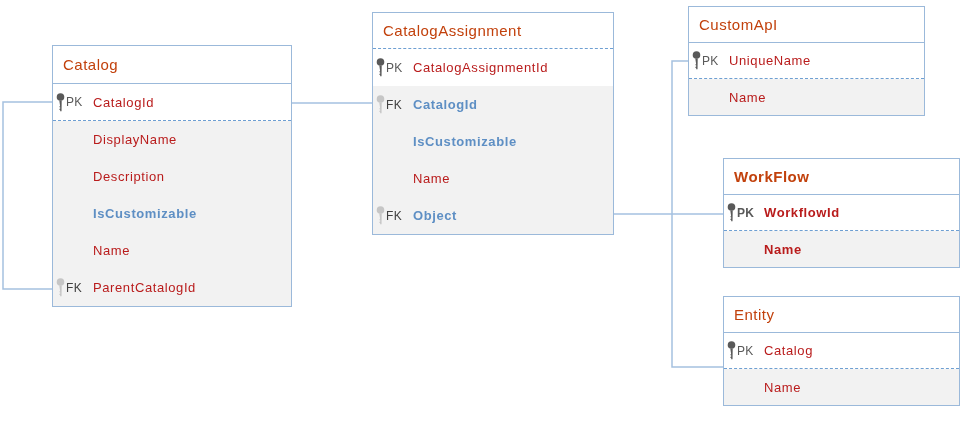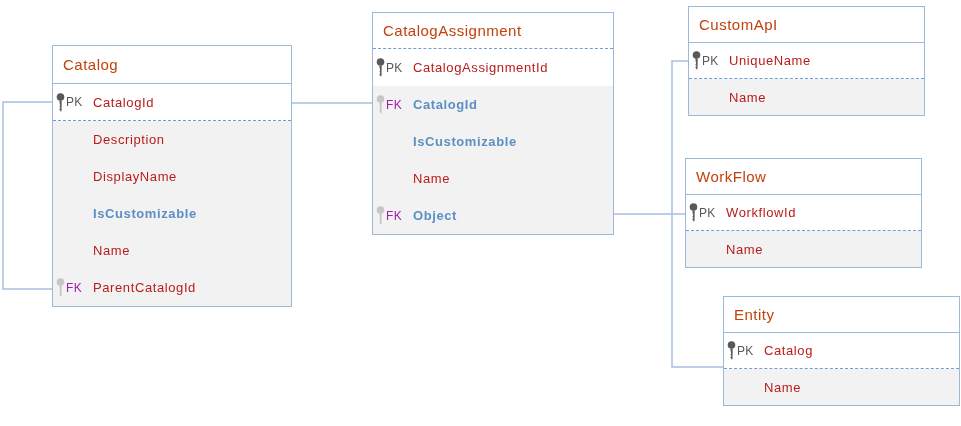--- a/index.html
+++ b/index.html
@@ -57,21 +57,21 @@
     display: flex;
     align-items: center;
     padding-left: 3px;
     box-sizing: border-box;
   }
   .key-svg { display: block; margin-right: 1px; }
   .key-svg.pk circle, .key-svg.pk path { fill: #595959; }
   .key-svg.fk circle, .key-svg.fk path { fill: #c6c6c6; }
   .key-label { font-size: 12px; letter-spacing: 0.3px; }
   .key-label.pk { color: #595959; }
-  .key-label.fk { color: #a21caf; }
+  .key-label.fk { color: #404040; }
   .field-name {
     font-size: 13px;
     letter-spacing: 0.6px;
     color: #b91c1c;
   }
   .field-name.bold {
     font-weight: bold;
     color: #5e8fc4;
   }
 </style>
@@ -96,25 +96,25 @@
               <path d="M3.6 8.6 L6.4 8.6 L6.2 21 L4.6 21 L4.6 19.6 L3.8 19.6 L3.8 18.2 L4.6 18.2 L4.6 16.6 L3.8 16.6 L3.8 15.2 L4.6 15.2 Z"></path>
             </svg>
             <span class="key-label pk">PK</span>
           </span>
           <span class="field-name">CatalogId</span>
         </div>
       </div>
       <div class="attr-section">
         <div class="row" style="height: 37px;">
           <span class="key-cell"></span>
+          <span class="field-name">DisplayName</span>
+        </div>
+        <div class="row" style="height: 37px;">
+          <span class="key-cell"></span>
           <span class="field-name">Description</span>
-        </div>
-        <div class="row" style="height: 37px;">
-          <span class="key-cell"></span>
-          <span class="field-name">DisplayName</span>
         </div>
         <div class="row" style="height: 37px;">
           <span class="key-cell"></span>
           <span class="field-name bold">IsCustomizable</span>
         </div>
         <div class="row" style="height: 37px;">
           <span class="key-cell"></span>
           <span class="field-name">Name</span>
         </div>
         <div class="row" style="height: 37px;">
@@ -188,21 +188,21 @@
           <span class="field-name">UniqueName</span>
         </div>
       </div>
       <div class="attr-section">
         <div class="row" style="height: 36px;">
           <span class="key-cell"></span>
           <span class="field-name">Name</span>
         </div>
       </div>
     </div>
-    <div class="table" style="left: 685px; top: 158px; width: 235px;">
+    <div class="table" style="left: 723px; top: 158px; width: 235px; font-weight: bold;">
       <div class="tbl-header" style="height: 35px;">WorkFlow</div>
       <div class="pk-section divider-dashed">
         <div class="row" style="height: 35px;">
           <span class="key-cell">
             <svg viewBox="0 0 10 22" width="9" height="19" class="key-svg pk">
               <circle cx="5" cy="4.6" r="4.4"></circle>
               <path d="M3.6 8.6 L6.4 8.6 L6.2 21 L4.6 21 L4.6 19.6 L3.8 19.6 L3.8 18.2 L4.6 18.2 L4.6 16.6 L3.8 16.6 L3.8 15.2 L4.6 15.2 Z"></path>
             </svg>
             <span class="key-label pk">PK</span>
           </span>

